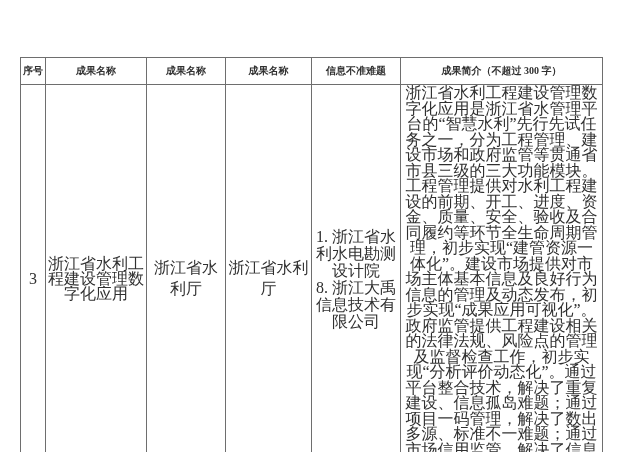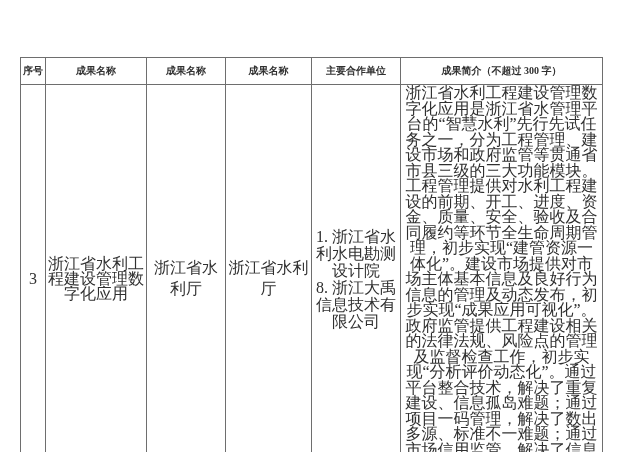--- a/index.html
+++ b/index.html
@@ -85,21 +85,21 @@
       <col style="width:86px">
       <col style="width:89px">
       <col style="width:202px">
     </colgroup>
     <thead>
       <tr>
         <th>序号</th>
         <th>成果名称</th>
         <th>成果名称</th>
         <th>成果名称</th>
-        <th>主要合作单位</th>
+        <th>信息不准难题</th>
         <th>成果简介（不超过 300 字）</th>
       </tr>
     </thead>
     <tbody>
       <tr>
         <td class="cell-index">3</td>
         <td class="cell-name">浙江省水利工程建设管理数字化应用</td>
         <td class="cell-declaring">浙江省水利厅</td>
         <td class="cell-undertaking">浙江省水利厅</td>
         <td class="cell-partners">

